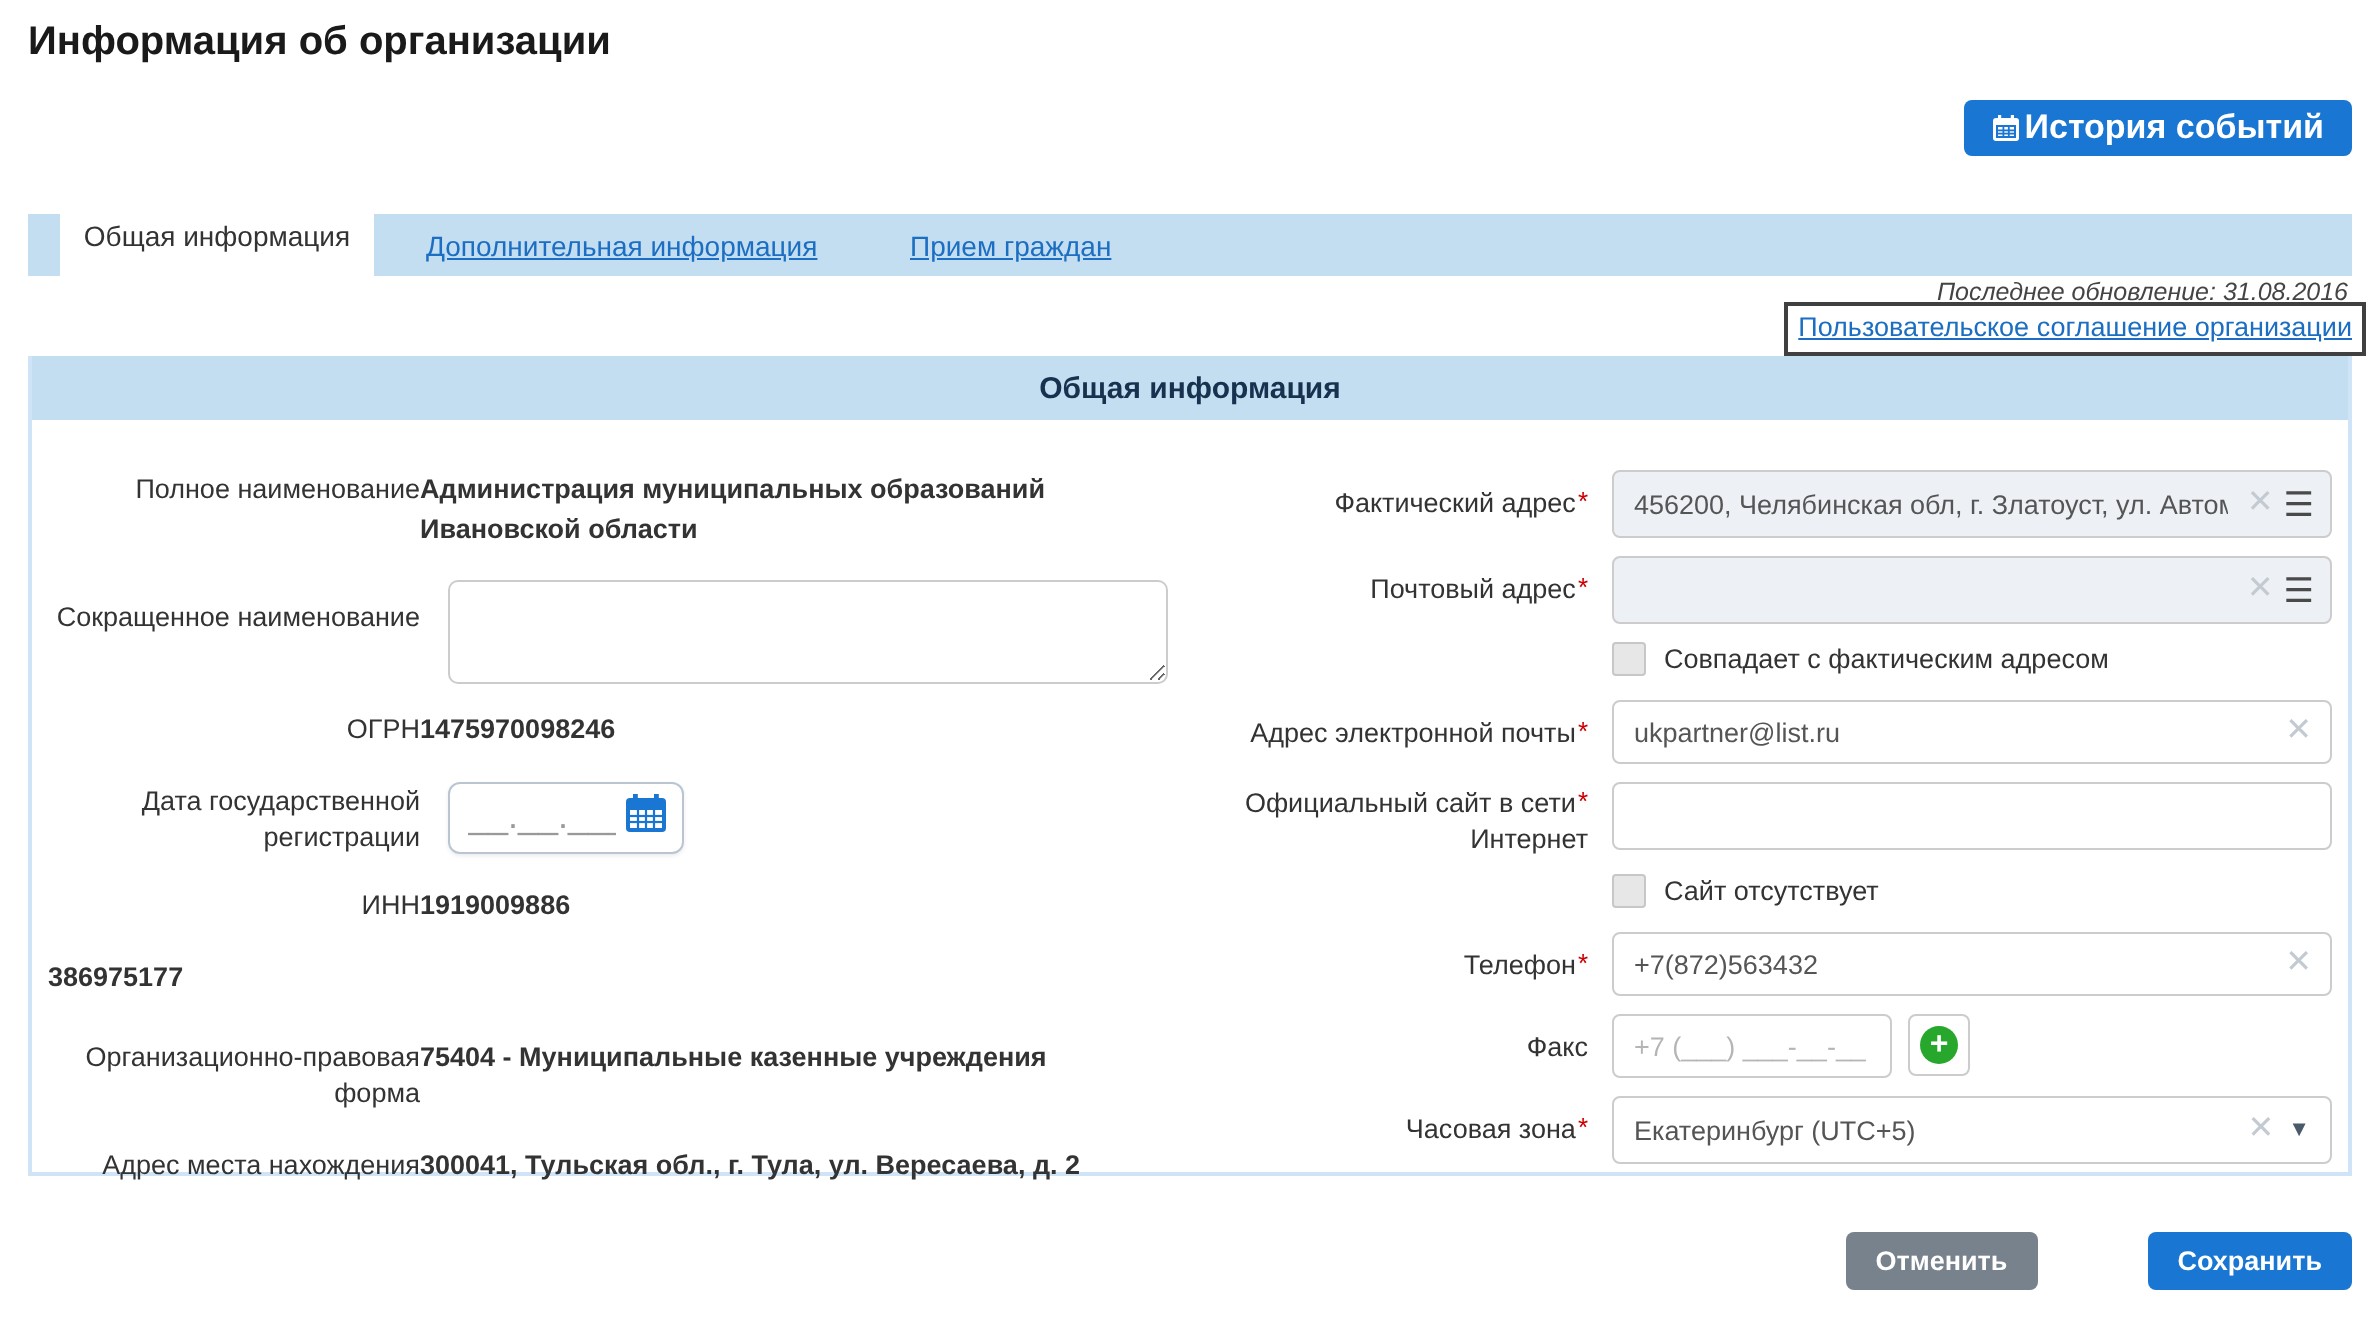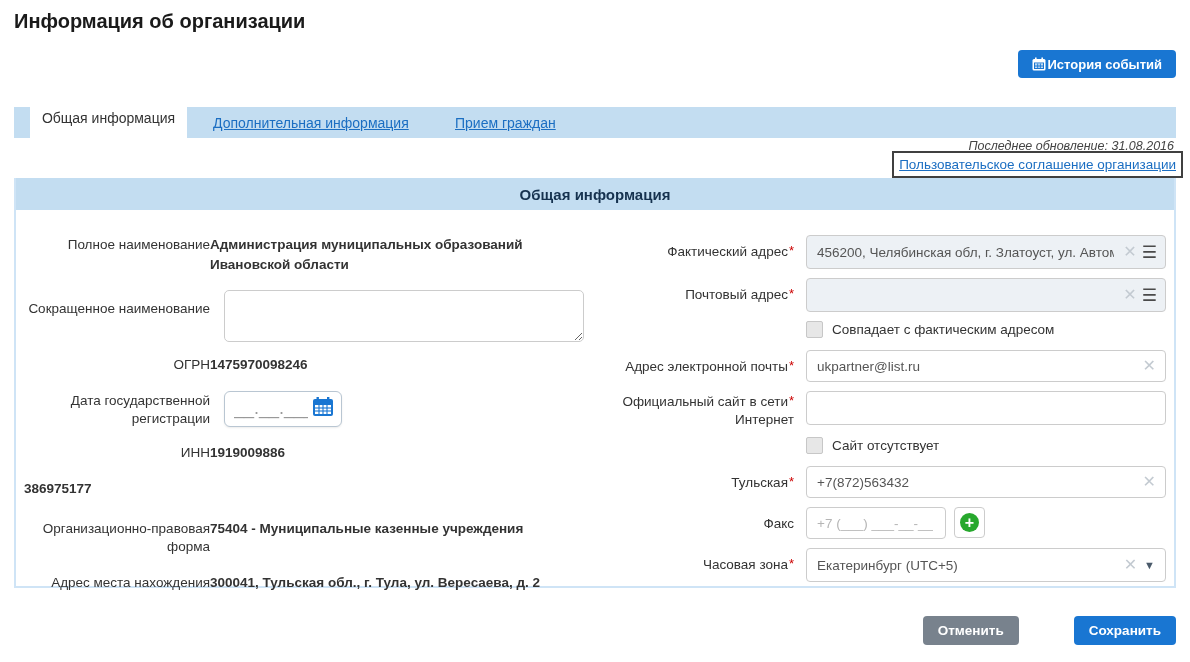--- a/index.html
+++ b/index.html
@@ -3,21 +3,21 @@
 <meta charset="utf-8">
 <style>
   html,body{margin:0;padding:0;background:#fff;}
   body{font-family:"Liberation Sans","DejaVu Sans",sans-serif;color:#333;}
   .page{position:relative;width:1190px;height:662px;background:#fff;overflow:hidden;}
 
   .page-title{position:absolute;left:14px;top:10px;font-size:20px;font-weight:700;color:#1a1a1a;margin:0;}
 
   
   .history-btn{position:absolute;right:14px;top:50px;height:28px;display:flex;align-items:center;gap:2px;
-    background:#1976d2;color:#fff;border:none;border-radius:4px;padding:0 14px;font-size:13px;font-weight:700;
+    background:#1976d2;color:#fff;border:none;border-radius:4px;padding:0 14px;font-size:17px;font-weight:700;
     font-family:inherit;cursor:pointer;}
   .history-btn svg{display:block;}
 
   
   .tabstrip{position:absolute;left:14px;right:14px;top:107px;height:31px;background:#c3ddf1;}
   .tab-active{position:absolute;left:16px;top:-10px;width:157px;height:41px;background:#fff;
     display:flex;align-items:center;justify-content:center;font-size:14px;color:#333;cursor:default;}
   .tab-link{position:absolute;top:0;height:31px;display:flex;align-items:center;font-size:14px;
     color:#1b6ec2;text-decoration:underline;cursor:pointer;}
   .tab-link.t2{left:199px;}
@@ -240,21 +240,21 @@
             </div>
           </div>
         </div>
 
         <div class="chkrow">
           <div class="chk"></div>
           <span class="chklbl">Сайт отсутствует</span>
         </div>
 
         <div class="rrow">
-          <label class="rlbl"><span>Тульская</span><span class="req">*</span></label>
+          <label class="rlbl"><span>Телефон</span><span class="req">*</span></label>
           <div class="fieldwrap">
             <div class="field h32">
               <input type="text" value="+7(872)563432" style="">
               <span class="ico x">✕</span>
             </div>
           </div>
         </div>
 
         <div class="rrow">
           <label class="rlbl"><span>Факс</span></label>

